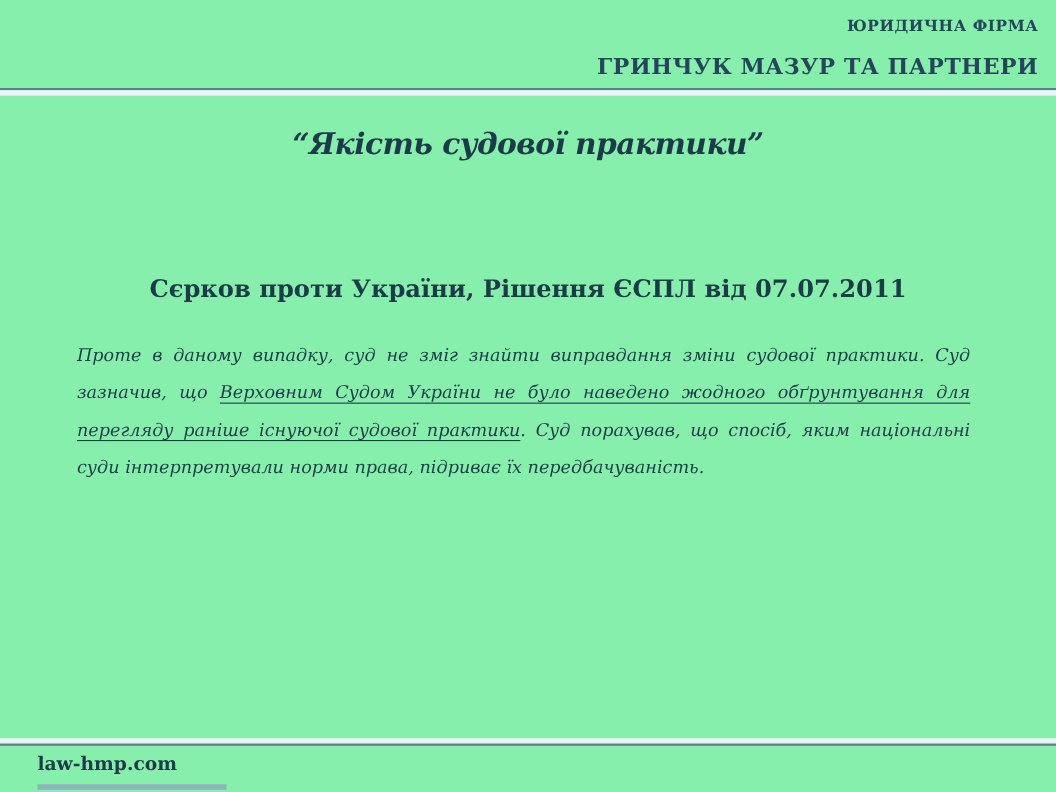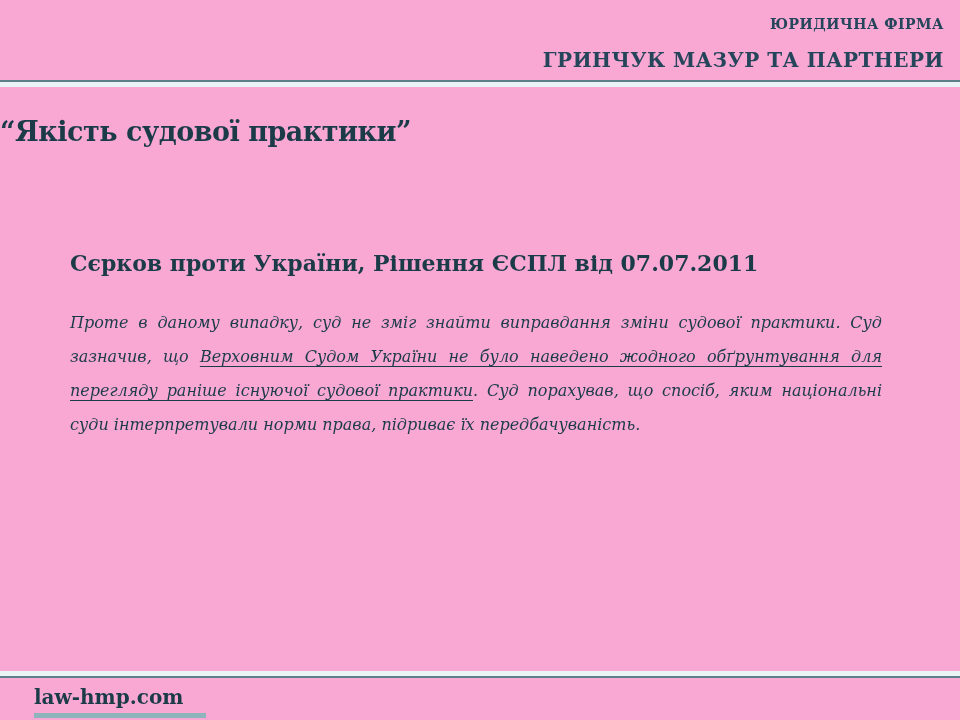--- a/index.html
+++ b/index.html
@@ -4,21 +4,21 @@
 <style>
   html, body {
     margin: 0;
     padding: 0;
     background: #ffffff;
   }
   .slide {
     position: relative;
     width: 960px;
     height: 720px;
-    background: #f9a8d4;
+    background: #86efac;
     overflow: hidden;
     font-family: "DejaVu Serif", serif;
   }
 
   
   .header {
     position: absolute;
     top: 14px;
     right: 16px;
     text-align: right;
@@ -71,36 +71,38 @@
     height: 2px;
     background: #5d7f8a;
   }
 
   
   .slide-title {
     position: absolute;
     left: 0;
     top: 116px;
     width: 960px;
-    text-align: left;
+    text-align: center;
     font-size: 27px;
     font-weight: bold;
     letter-spacing: -0.5px;
     color: #1c3b49;
+    font-style: italic;
   }
 
   
   .case-heading {
     position: absolute;
     left: 70px;
     top: 250px;
     width: 820px;
     font-size: 22px;
     font-weight: bold;
     color: #1c3b49;
+    text-align: center;
   }
 
   
   .body-text {
     position: absolute;
     left: 70px;
     top: 306px;
     width: 812px;
     font-size: 16px;
     font-style: italic;
@@ -111,21 +113,21 @@
   .body-text .underlined {
     text-decoration: underline;
     text-underline-offset: 4px;
   }
 
   
   .footer-site {
     position: absolute;
     left: 34px;
     top: 685px;
-    font-size: 20px;
+    font-size: 17px;
     font-weight: bold;
     color: #1c3b49;
   }
   .footer-accent-strip {
     position: absolute;
     left: 34px;
     top: 713px;
     width: 172px;
     height: 5px;
     background: #8fb3ba;

